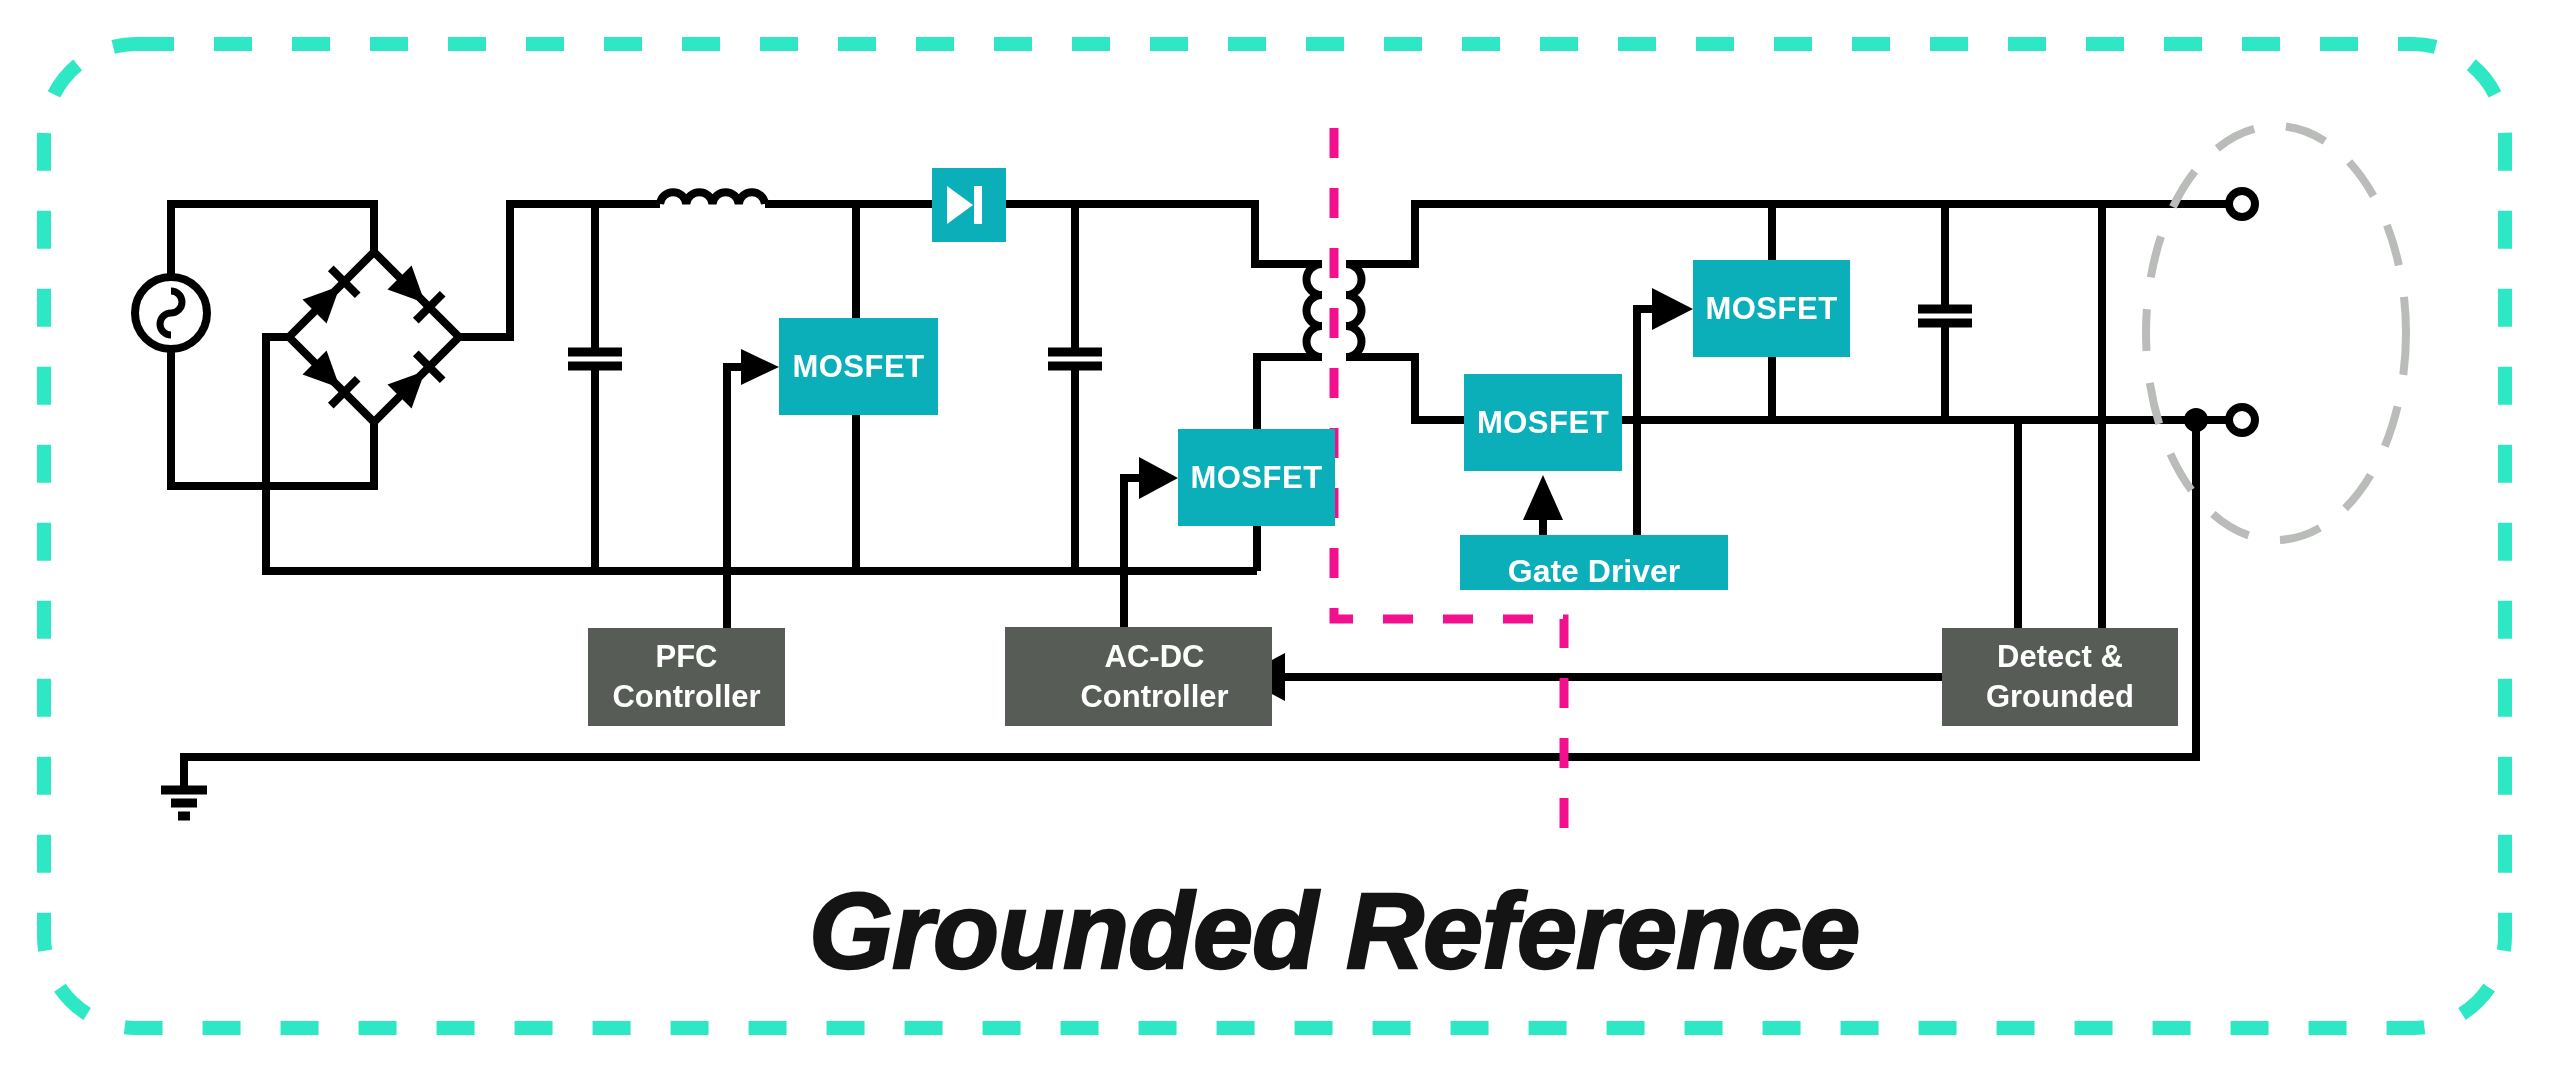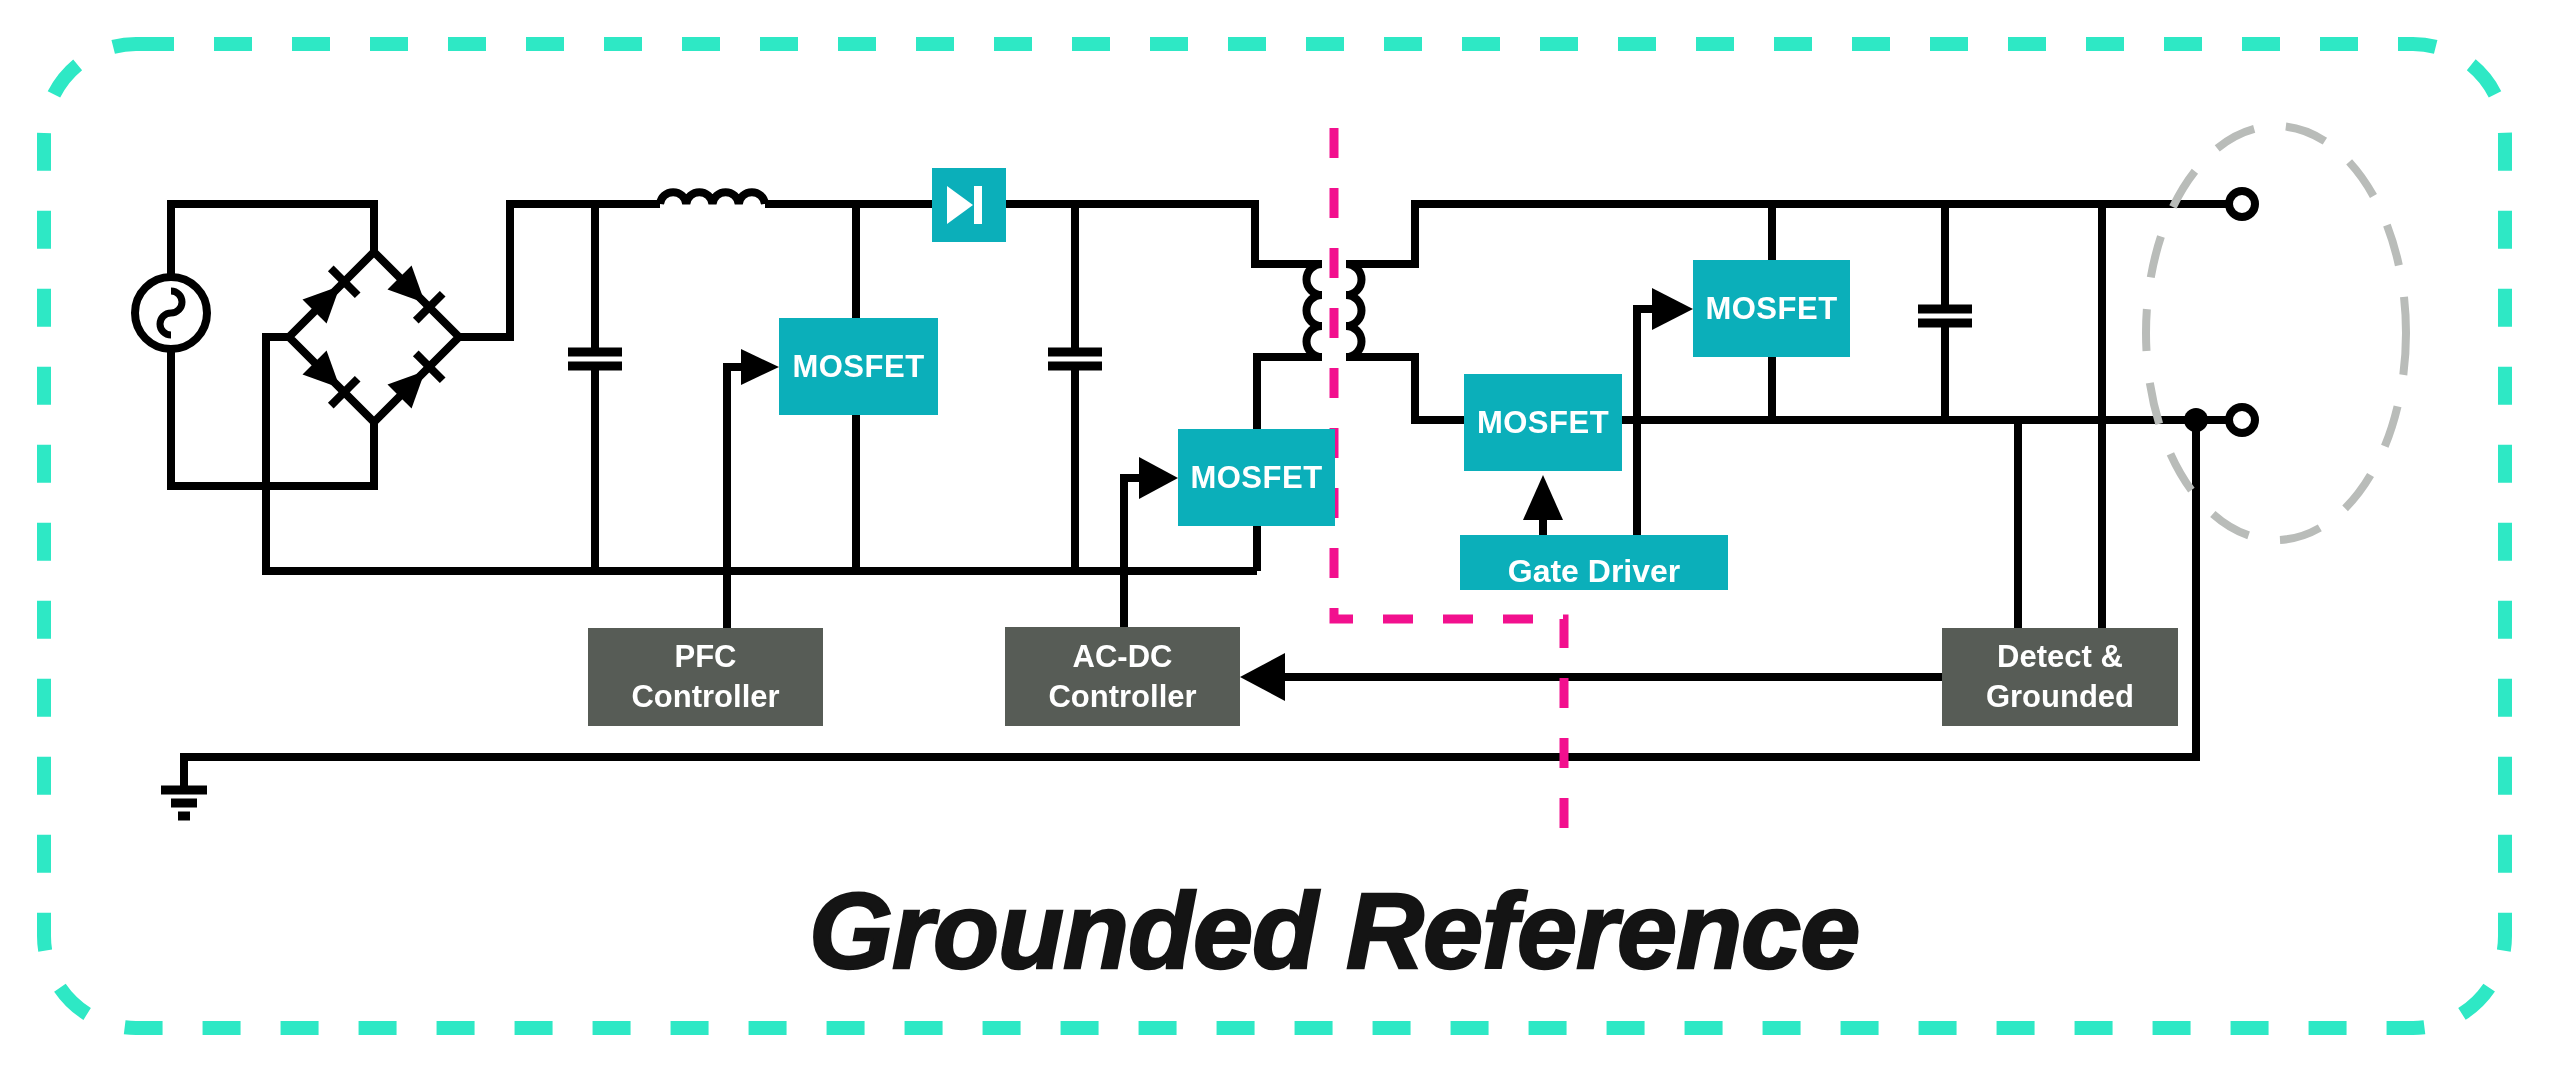--- a/index.html
+++ b/index.html
@@ -158,28 +158,28 @@
 
   <div class="box teal mosfet" style="left:1693px;top:260px;width:157px;height:97px;">
     <span>MOSFET</span>
   </div>
 
   <div class="box teal wideline" style="left:1460px;top:535px;width:268px;height:55px;">
     <span>Gate Driver</span>
   </div>
 
 
-  <div class="box dark ctrl" style="left:588px;top:628px;width:235px;height:98px;">
+  <div class="box dark ctrl" style="left:588px;top:628px;width:197px;height:98px;">
     <div>
       <span>PFC</span>
       <span>Controller</span>
     </div>
   </div>
 
-  <div class="box dark ctrl" style="left:1005px;top:627px;width:235px;height:99px;">
+  <div class="box dark ctrl" style="left:1005px;top:627px;width:235px;height:99px;padding-left:32px;">
     <div>
       <span>AC-DC</span>
       <span>Controller</span>
     </div>
   </div>
 
   <div class="box dark ctrl" style="left:1942px;top:628px;width:236px;height:98px;">
     <div>
       <span>Detect &amp;</span>
       <span>Grounded</span>

